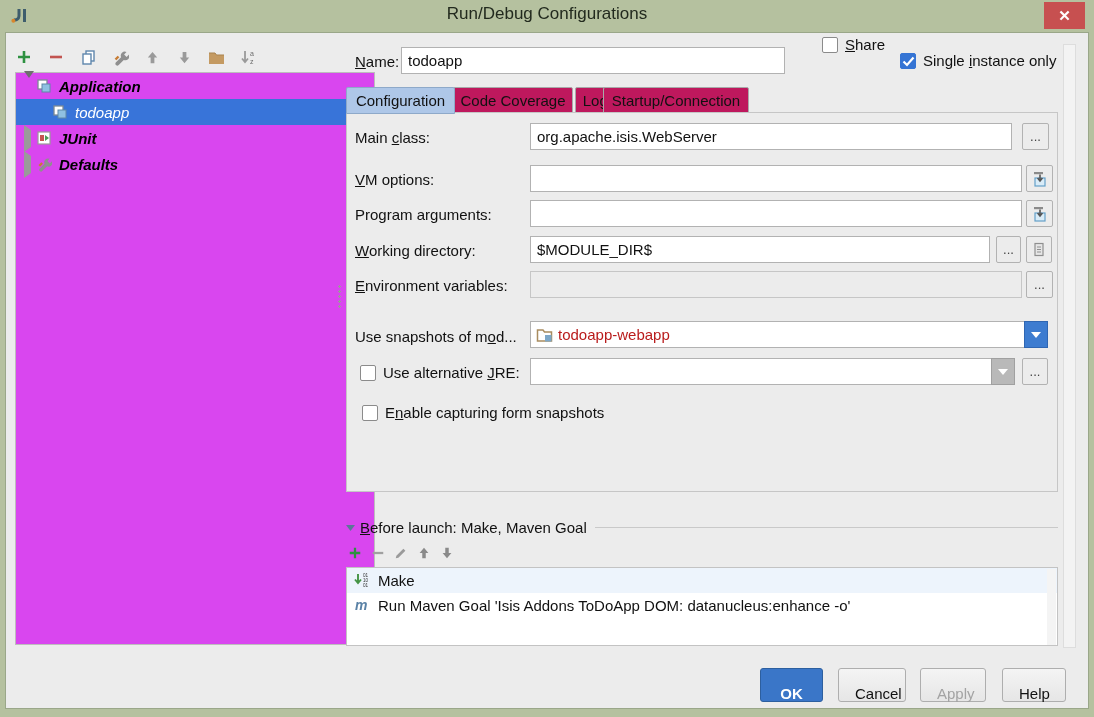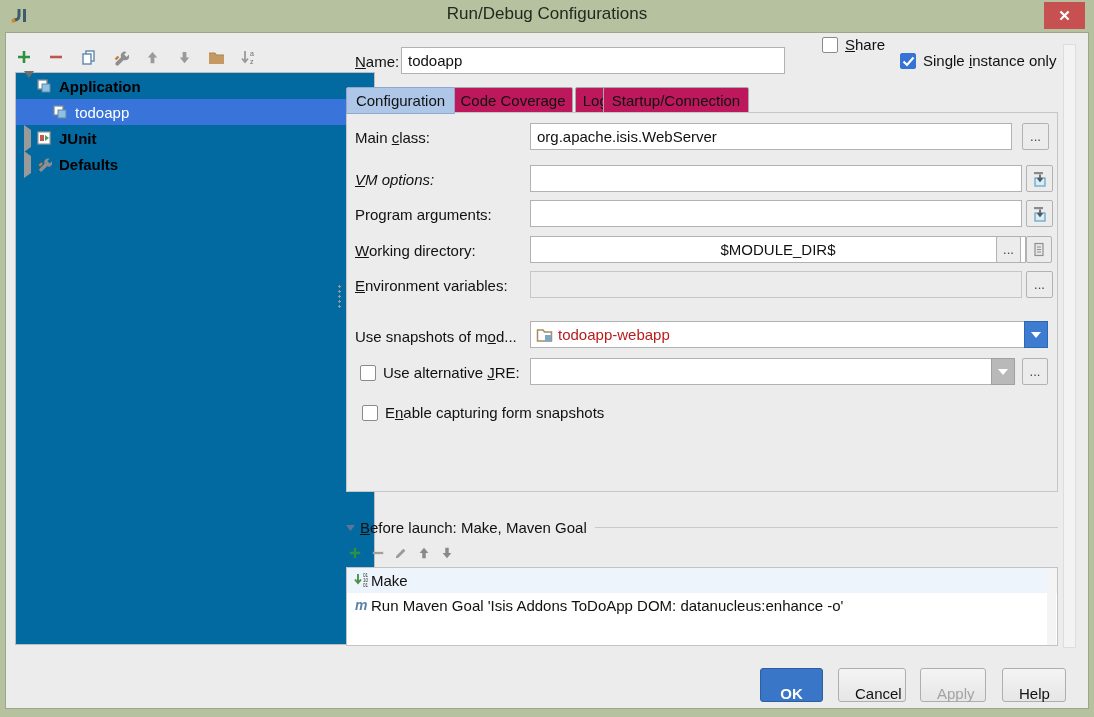--- a/index.html
+++ b/index.html
@@ -13,22 +13,22 @@
     display:flex;align-items:center;justify-content:center;cursor:default;}
   .close-btn span{color:#fff;font-size:15px;font-weight:bold;line-height:1;}
   
   .body{position:absolute;left:5px;top:32px;width:1084px;height:677px;background:#ececec;
     border:1px solid #9aa789;}
   
   
   .ltoolbar{position:absolute;left:13px;top:44px;height:26px;display:flex;align-items:center;gap:10px;}
   .tbtn{width:22px;height:22px;display:flex;align-items:center;justify-content:center;border-radius:3px;}
   
-  .tree{position:absolute;left:15px;top:40px;width:360px;height:605px;background:#0369a1;
-    border:1px solid #bdbdbd;top:72px;height:573px;left:15px;}
+  .tree{position:absolute;left:15px;top:40px;width:360px;height:605px;background:#d946ef;
+    border:1px solid #bdbdbd;top:72px;height:573px;left:15px;font-style:italic;}
   .trow{height:26px;display:flex;align-items:center;font-size:15px;color:#000;}
   .trow .arrow{width:12px;margin-left:8px;}
   .trow .ticon{width:18px;height:16px;margin-right:5px;display:flex;align-items:center;}
   .trow.sel{background:#3874d9;color:#fff;}
   .bold{font-weight:bold;}
   .tri-down{width:0;height:0;border-left:5px solid transparent;border-right:5px solid transparent;border-top:7px solid #6e6e6e;}
   .tri-right{width:0;height:0;border-top:5px solid transparent;border-bottom:5px solid transparent;border-left:7px solid #9a9a9a;}
   
   .flabel{font-size:15px;color:#111;}
   .mn{text-decoration:underline;}
@@ -51,21 +51,21 @@
     display:flex;align-items:center;justify-content:center;}
   .combo-arrow-grey{position:absolute;top:-1px;right:-1px;width:24px;height:27px;background:#b9b9b9;border:1px solid #a0a0a0;
     display:flex;align-items:center;justify-content:center;}
   .wtri{width:0;height:0;border-left:5px solid transparent;border-right:5px solid transparent;border-top:6px solid #fff;}
   .gtri{width:0;height:0;border-left:5px solid transparent;border-right:5px solid transparent;border-top:6px solid #fff;}
   
   .bl-header{position:absolute;left:346px;top:519px;display:flex;align-items:center;width:712px;}
   .bl-line{flex:1;height:1px;background:#c9c9c9;margin-left:8px;}
   .bl-toolbar{position:absolute;left:348px;top:543px;display:flex;align-items:center;gap:9px;height:20px;}
   .listbox{position:absolute;left:346px;top:567px;width:712px;height:79px;background:#fff;border:1px solid #c3c3c3;overflow:hidden;}
-  .lrow{height:25px;display:flex;align-items:center;font-size:15px;color:#111;padding-left:7px;}
+  .lrow{height:25px;display:flex;align-items:center;font-size:15px;color:#111;gap:7px;padding-left:7px;}
   .lrow.hl{background:#edf4fc;}
   .list-scroll{position:absolute;right:1px;top:1px;width:9px;height:76px;background:#f4f4f4;}
   
   .fbtn{position:absolute;top:668px;height:29px;border:1px solid #aeaeae;border-radius:3px;
     background:linear-gradient(#f4f4f4,#e6e6e6);font-size:15px;color:#111;padding:16px;}
   .fbtn.primary{background:#3a76c8;border-color:#2d5f9f;color:#fff;font-weight:bold;}
   .fbtn.disabled{color:#a3a3a3;}
   .rscroll{position:absolute;left:1063px;top:44px;width:13px;height:604px;background:#f3f3f3;border:1px solid #ddd;}
   .splitter{position:absolute;left:337px;top:284px;width:5px;height:26px;
     background-image:radial-gradient(#9a9a9a 1px, transparent 1.2px);background-size:5px 5px;}
@@ -215,21 +215,21 @@
   <div class="panel"></div>
 
   <div class="abs flabel" style="left:355px;top:129px;z-index:2;">
     <span>Main </span><span class="mn">c</span><span>lass:</span>
   </div>
   <input class="txt abs" style="left: 530px; top: 123px; width: 482px; z-index: 2;" value="org.apache.isis.WebServer">
   <button class="sqbtn" style="left:1022px;top:123px;z-index:2;">
     <span>...</span>
     </button>
 
-  <div class="abs flabel" style="left:355px;top:171px;z-index:2;font-style:italic;">
+  <div class="abs flabel" style="left:355px;top:171px;z-index:2;">
     <span class="mn">V</span><span>M options:</span>
   </div>
   <input class="txt abs" style="left: 530px; top: 165px; width: 492px; z-index: 2;" value="">
   <button class="sqbtn" style="left:1026px;top:165px;z-index:2;">
     <svg width="16" height="16" viewBox="0 0 16 16">
       <rect x="3" y="7" width="10" height="8" fill="#d9ecf8" stroke="#64a0c8" stroke-width="1.2"></rect>
       <rect x="2" y="1" width="9" height="2.2" fill="#8a8a8a"></rect>
       <path d="M8 3.5 v5.5 M5.6 7 L8 10 L10.4 7" stroke="#555" stroke-width="1.6" fill="none"></path>
       </svg>
   </button>
@@ -242,21 +242,21 @@
     <svg width="16" height="16" viewBox="0 0 16 16">
       <rect x="3" y="7" width="10" height="8" fill="#d9ecf8" stroke="#64a0c8" stroke-width="1.2"></rect>
       <rect x="2" y="1" width="9" height="2.2" fill="#8a8a8a"></rect>
       <path d="M8 3.5 v5.5 M5.6 7 L8 10 L10.4 7" stroke="#555" stroke-width="1.6" fill="none"></path>
       </svg>
   </button>
 
   <div class="abs flabel" style="left:355px;top:242px;z-index:2;">
     <span class="mn">W</span><span>orking directory:</span>
   </div>
-  <input class="txt abs" style="left: 530px; top: 236px; width: 496px; z-index: 2; text-align: center;" value="$MODULE_DIR$">
+  <input class="txt abs" style="left: 530px; top: 236px; width: 460px; z-index: 2;" value="$MODULE_DIR$">
   <button class="sqbtn" style="left:996px;top:236px;width:25px;z-index:2;">
     <span>...</span>
     </button>
   <button class="sqbtn" style="left:1026px;top:236px;width:26px;z-index:2;">
     <svg width="14" height="15" viewBox="0 0 14 15">
       <rect x="3" y="1.5" width="8" height="12" fill="#e6e6e6" stroke="#8f8f8f" stroke-width="1.2"></rect>
       <path d="M5 5 h4 M5 7.5 h4 M5 10 h4" stroke="#8f8f8f" stroke-width="1.1"></path>
       </svg>
   </button>
 

